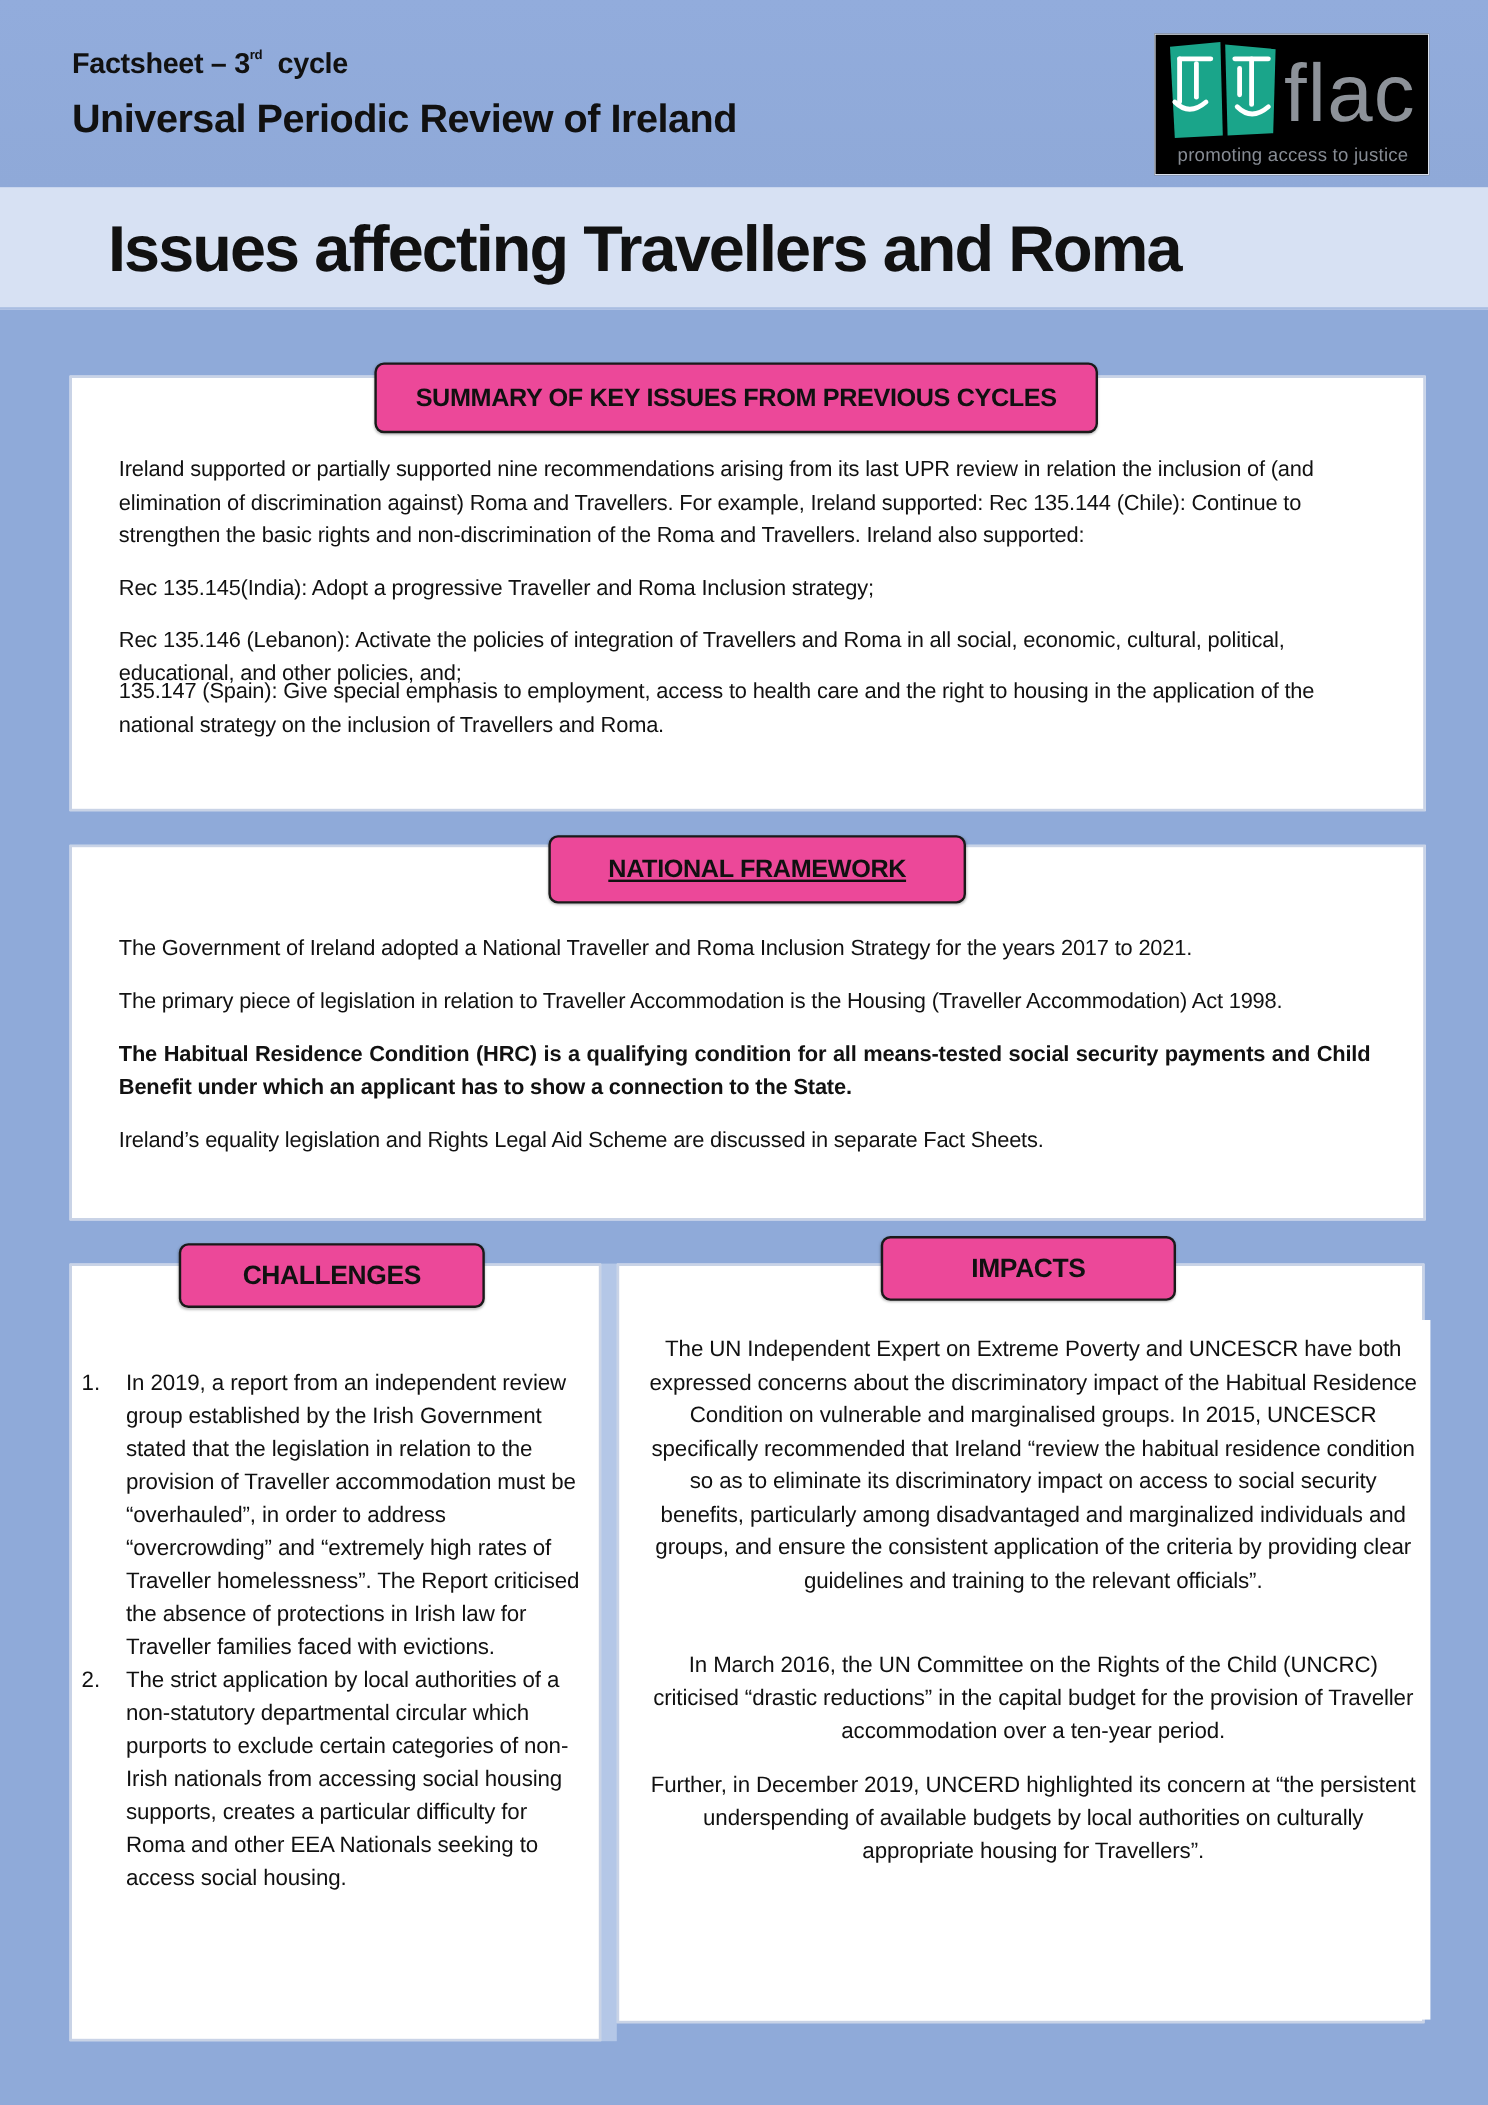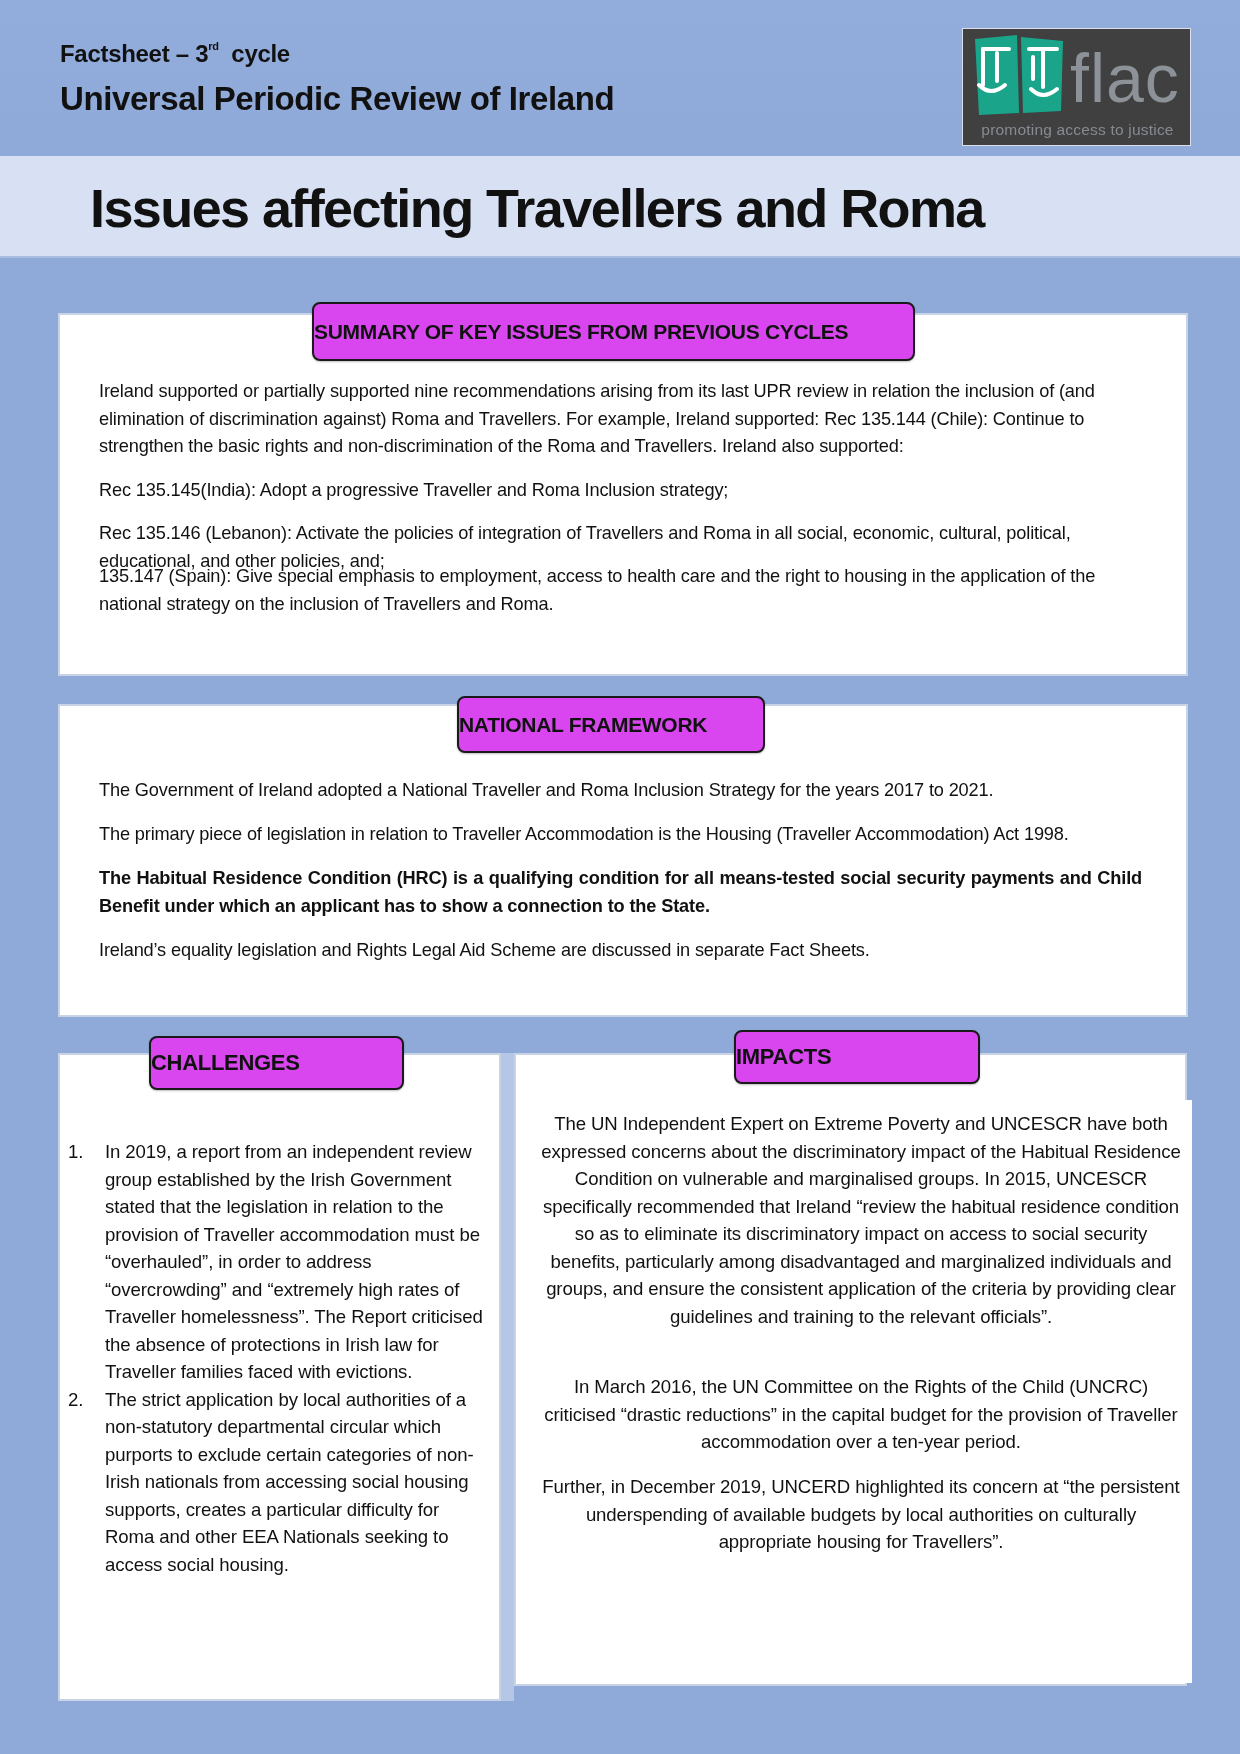--- a/index.html
+++ b/index.html
@@ -22,21 +22,21 @@
     left: 60px; top: 40px;
     font-size: 24px; font-weight: bold; letter-spacing: -0.3px;
   }
   .kicker sup { font-size: 11px; position: relative; top: -3px; }
   .subtitle {
     left: 60px; top: 80px;
     font-size: 33px; font-weight: bold; letter-spacing: -0.4px;
   }
   .logo {
     left: 962px; top: 28px; width: 229px; height: 118px;
-    background: #404040;
+    background: #000000;
     border: 1px solid #d9e0ec;
   }
   .logo-mark {
     position: absolute; left: 10px; top: 6px; width: 92px; height: 80px;
   }
   .logo-word {
     position: absolute; left: 107px; top: 14px;
     font-size: 68px; color: #8d9299; font-weight: normal; letter-spacing: 1px;
     line-height: 70px;
   }
@@ -62,29 +62,30 @@
     border: 2px solid #c9d3e6;
   }
   .panel-summary { left: 58px; top: 313px; width: 1130px; height: 363px; }
   .panel-national { left: 58px; top: 704px; width: 1130px; height: 313px; }
   .panel-challenges { left: 58px; top: 1053px; width: 443px; height: 648px; }
   .panel-impacts { left: 514px; top: 1053px; width: 673px; height: 633px; }
   .panel-impacts-ext { left: 1180px; top: 1100px; width: 12px; height: 583px; background: #fff; }
   .gap-strip { left: 501px; top: 1053px; width: 13px; height: 648px; background: #b4c7e7; }
 
   .tab {
-    background: #d946ef;
+    background: #ec4899;
     border: 2px solid #1a1a1a;
     border-radius: 8px;
     font-weight: bold;
+    text-align: center;
     letter-spacing: -0.3px;
     box-shadow: 0 1px 2px rgba(0,0,0,0.25);
   }
   .tab-summary { left: 312px; top: 302px; width: 603px; height: 59px; font-size: 21px; line-height: 55px; }
-  .tab-national { left: 457px; top: 696px; width: 308px; height: 57px; font-size: 21px; line-height: 53px; }
+  .tab-national { left: 457px; top: 696px; width: 348px; height: 57px; font-size: 21px; line-height: 53px; text-decoration: underline; }
   .tab-challenges { left: 149px; top: 1036px; width: 255px; height: 54px; font-size: 22px; line-height: 50px; }
   .tab-impacts { left: 734px; top: 1030px; width: 246px; height: 54px; font-size: 22px; line-height: 50px; }
 
   .para {
     font-size: 18.2px; line-height: 27.5px; letter-spacing: -0.15px;
   }
   .sum-p1 { left: 99px; top: 378px; width: 1050px; }
   .sum-p2 { left: 99px; top: 477px; width: 1050px; }
   .sum-p3 { left: 99px; top: 520px; width: 1050px; }
   .sum-p4 { left: 99px; top: 563px; width: 1050px; }

